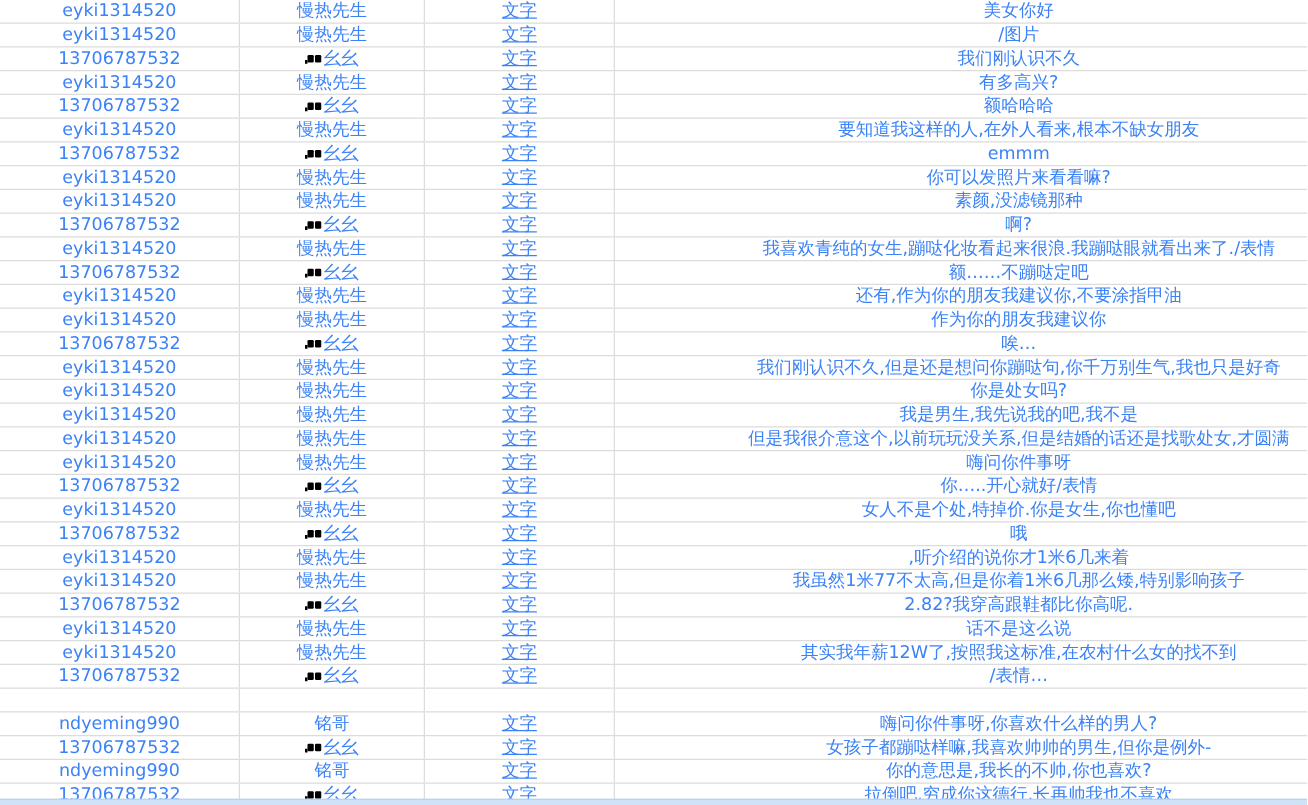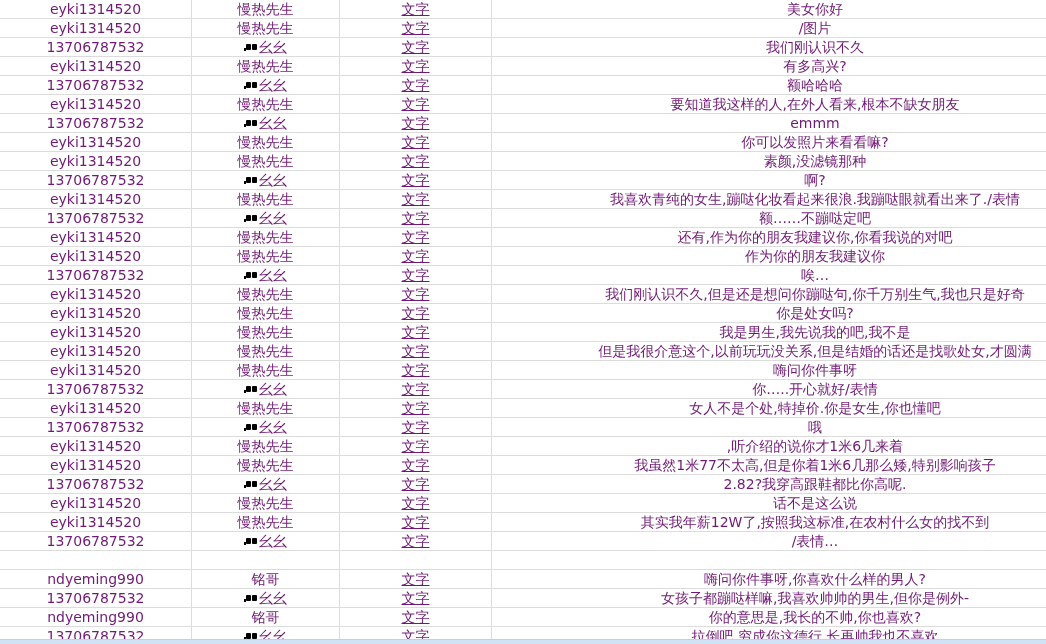--- a/index.html
+++ b/index.html
@@ -2,21 +2,21 @@
 <html><head>
 <meta charset="utf-8">
 <style>
   html,body{margin:0;padding:0;background:#fff;}
   body{font-family:"DejaVu Sans","Liberation Sans",sans-serif;}
   .sheet{
     position:relative;
     width:1046px;height:644px;
     overflow:hidden;
     background:#ffffff;
-    color:#701a75;
+    color:#3b82f6;
     font-size:14px;
   }
   .rows{position:absolute;top:0;left:0;}
   .row{
     display:flex;
     width:1160px;
     height:19px;
     line-height:18px;
     border-bottom:1px solid #dcdcdc;
     box-sizing:border-box;
@@ -257,21 +257,21 @@
     <div class="cell c-id">
           <span>eyki1314520</span>
         </div>
     <div class="cell c-nick">
           <span>慢热先生</span>
         </div>
     <div class="cell c-type">
           <span>文字</span>
         </div>
     <div class="cell c-msg">
-          <span>还有,作为你的朋友我建议你,你看我说的对吧</span>
+          <span>还有,作为你的朋友我建议你,不要涂指甲油</span>
         </div>
   </div>
 
   <div class="row">
     <div class="cell c-id">
           <span>eyki1314520</span>
         </div>
     <div class="cell c-nick">
           <span>慢热先生</span>
         </div>

